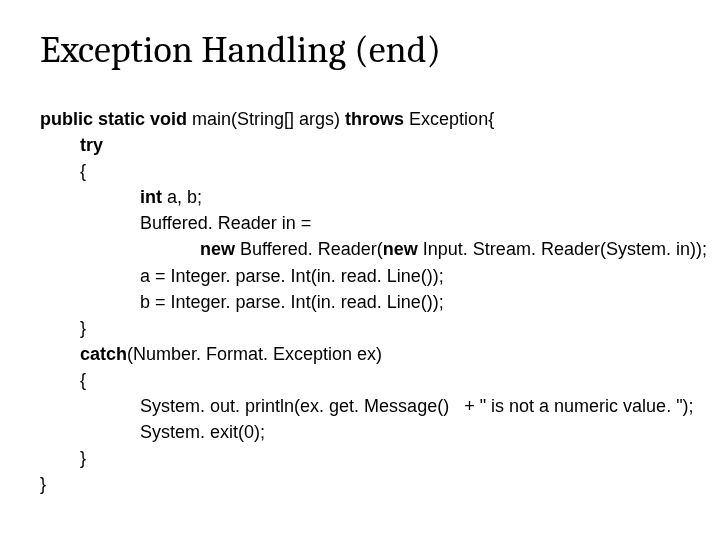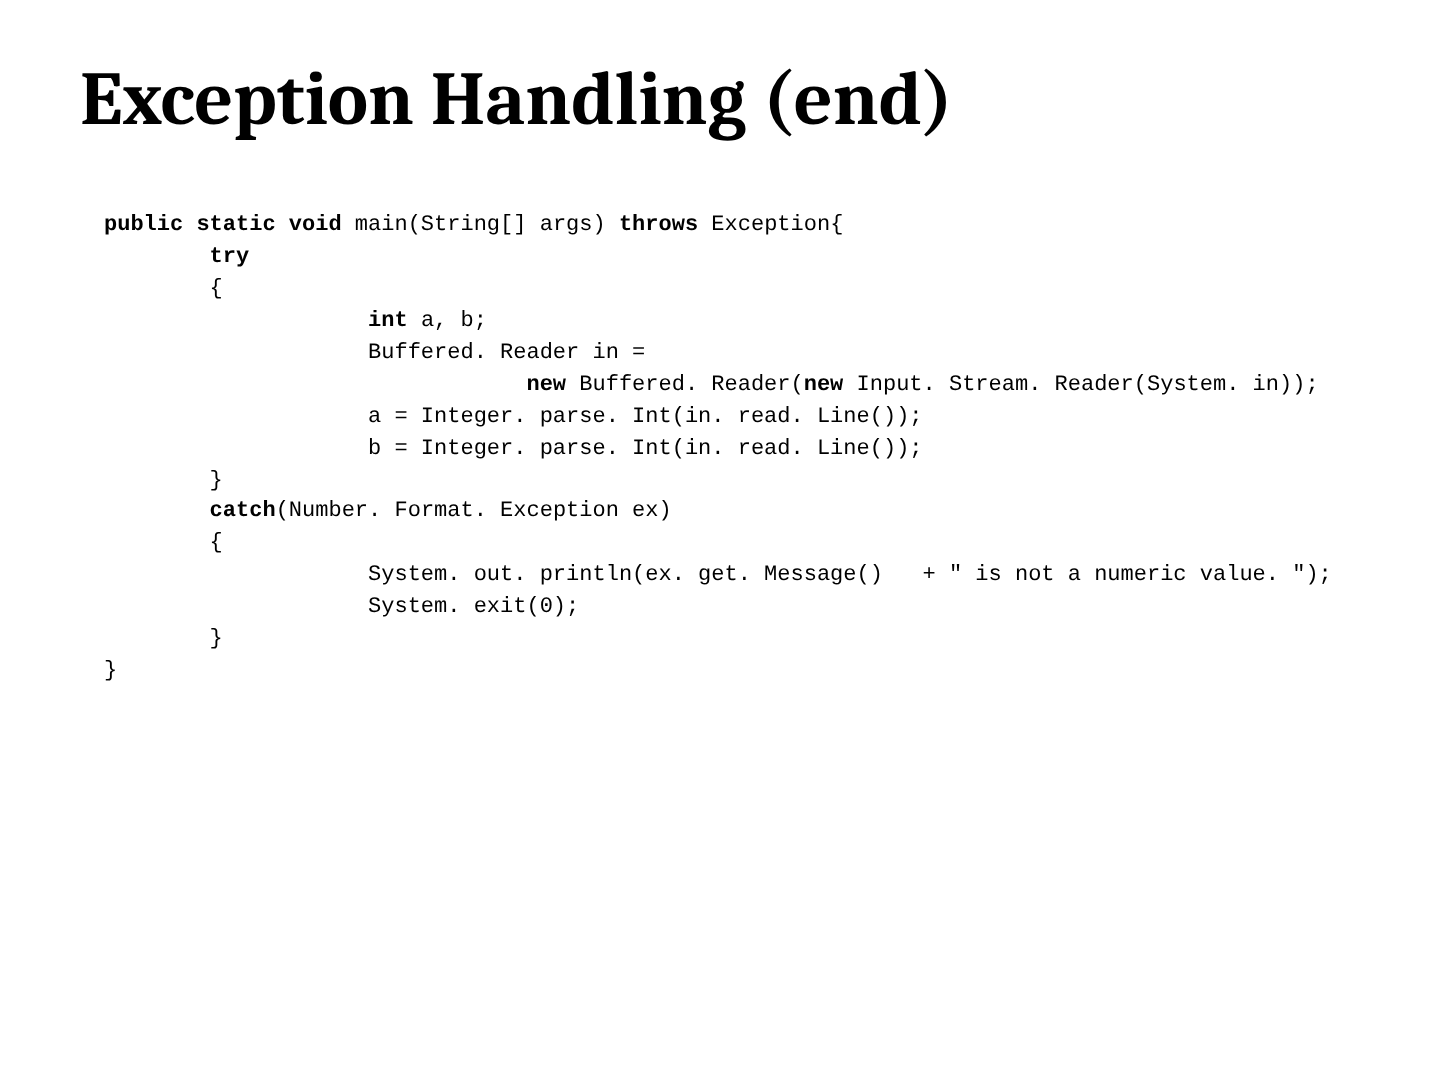--- a/index.html
+++ b/index.html
@@ -12,30 +12,29 @@
     color: #000;
     overflow: hidden;
     box-sizing: border-box;
   }
   .slide {
     padding: 28px 40px 20px 40px;
     box-sizing: border-box;
   }
   .title {
     font-size: 38px;
-    font-weight: 700;
+    font-weight: 400;
     margin: 0 0 34px 0;
     letter-spacing: 0px;
   }
   .code {
-    font-size: 11px;
+    font-size: 18px;
     line-height: 1.45;
     white-space: pre;
-    font-family: Liberation Mono, monospace;
-    margin-left: 12px;
+    font-family: Liberation Sans, sans-serif;
   }
   .b { font-weight: 700; }
 </style>
 </head>
 <body>
 
 <div class="slide">
   <h1 class="title">Exception Handling (end)</h1>
 
   <div class="code"><span class="b">public static void </span><span>main(String[] args) </span><span class="b">throws </span><span>Exception{</span>

